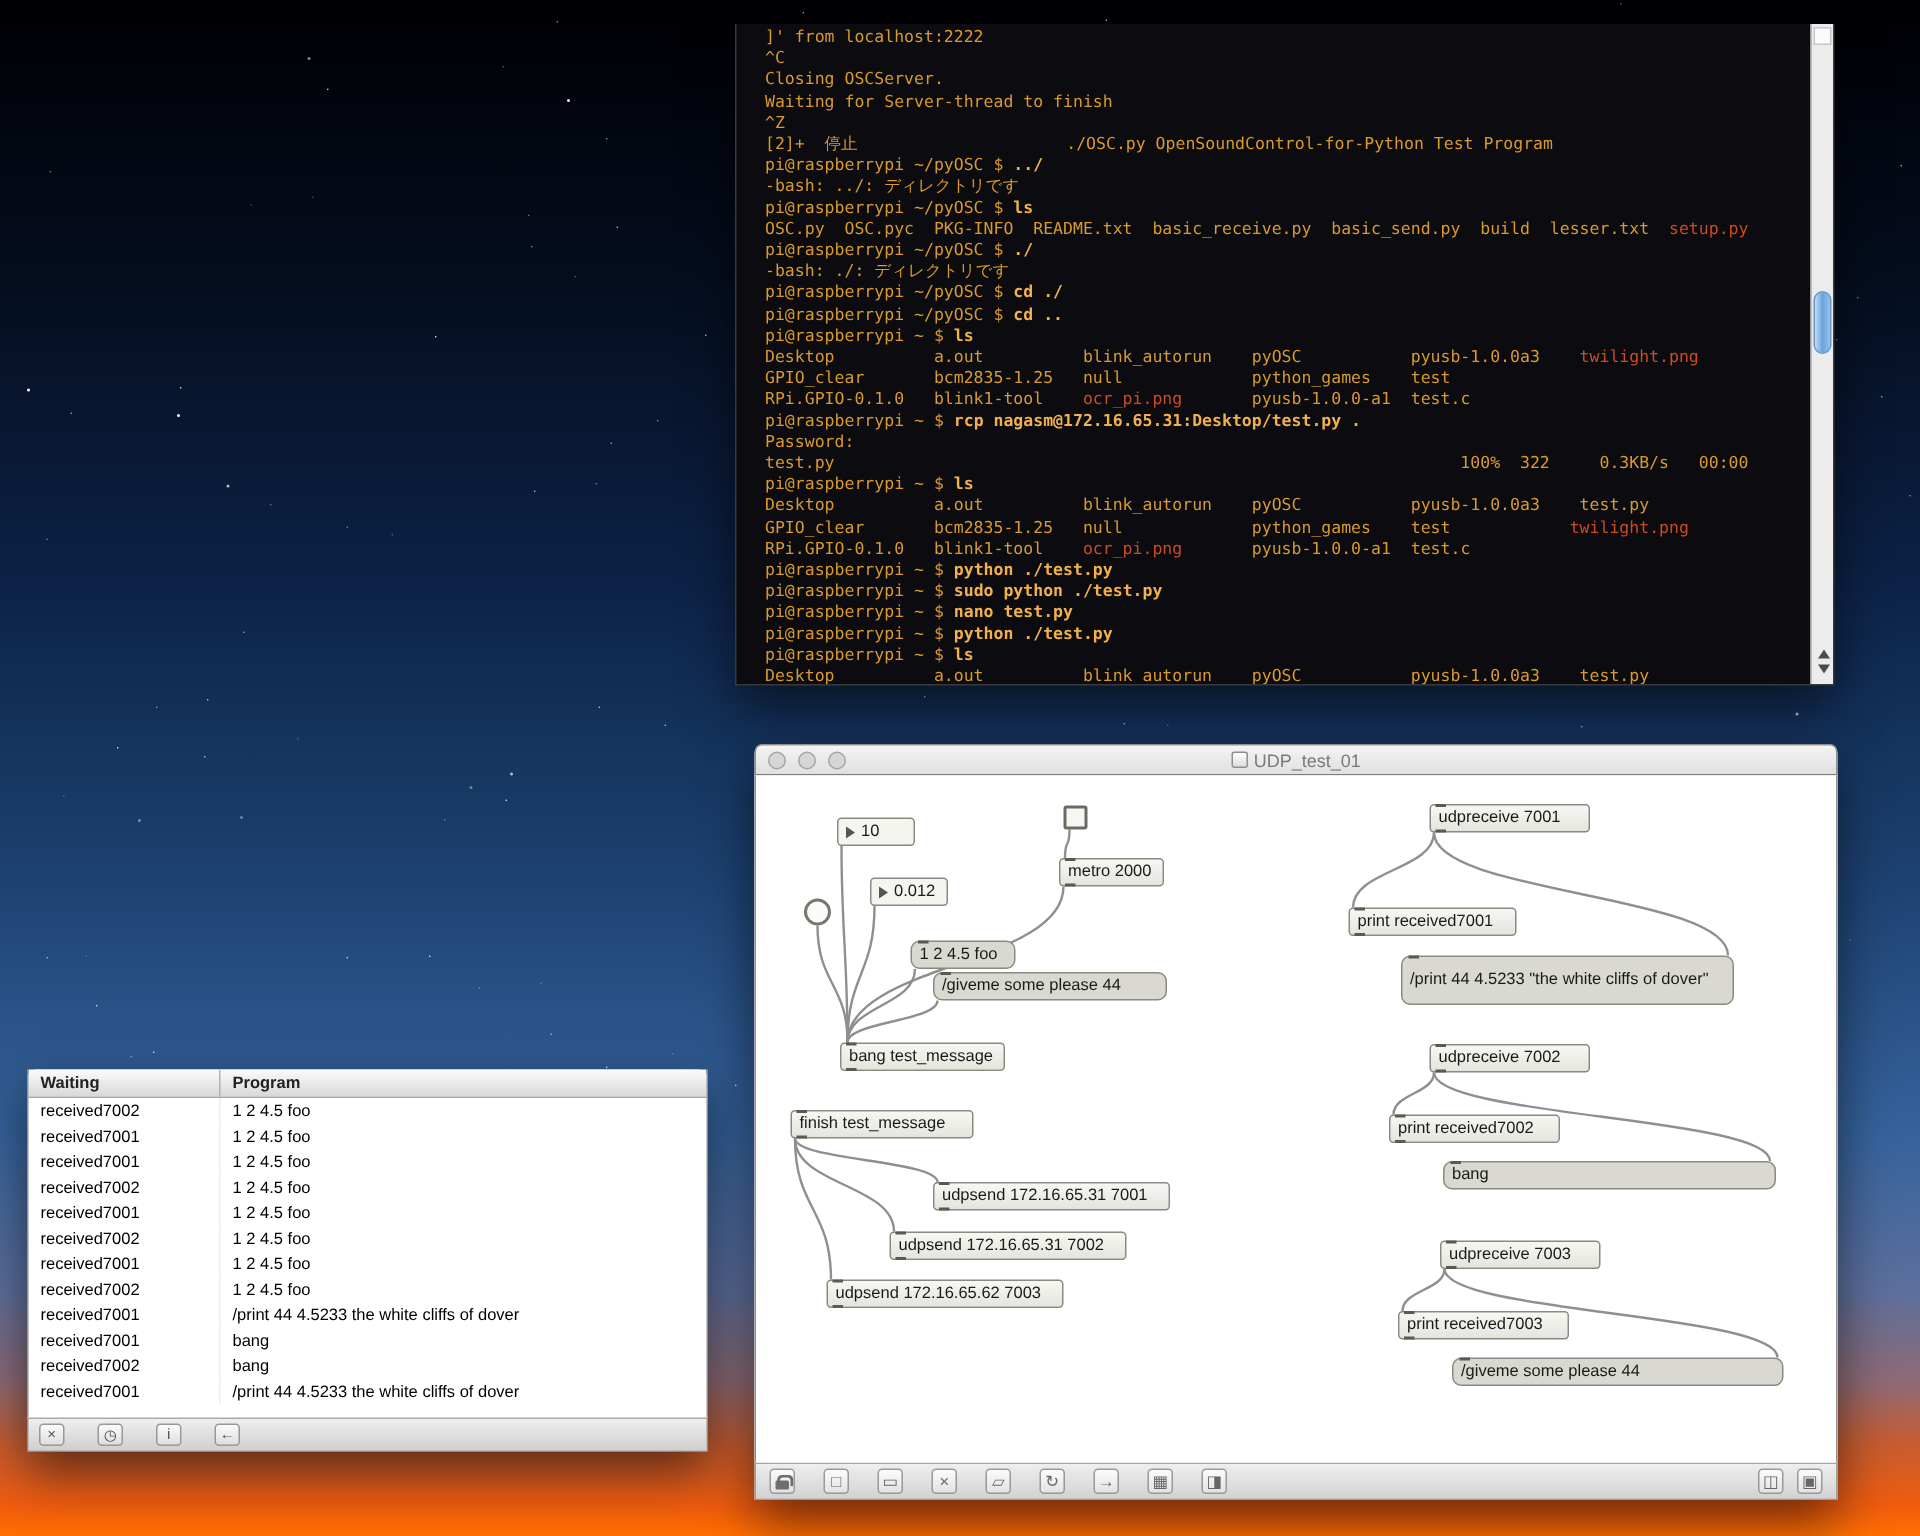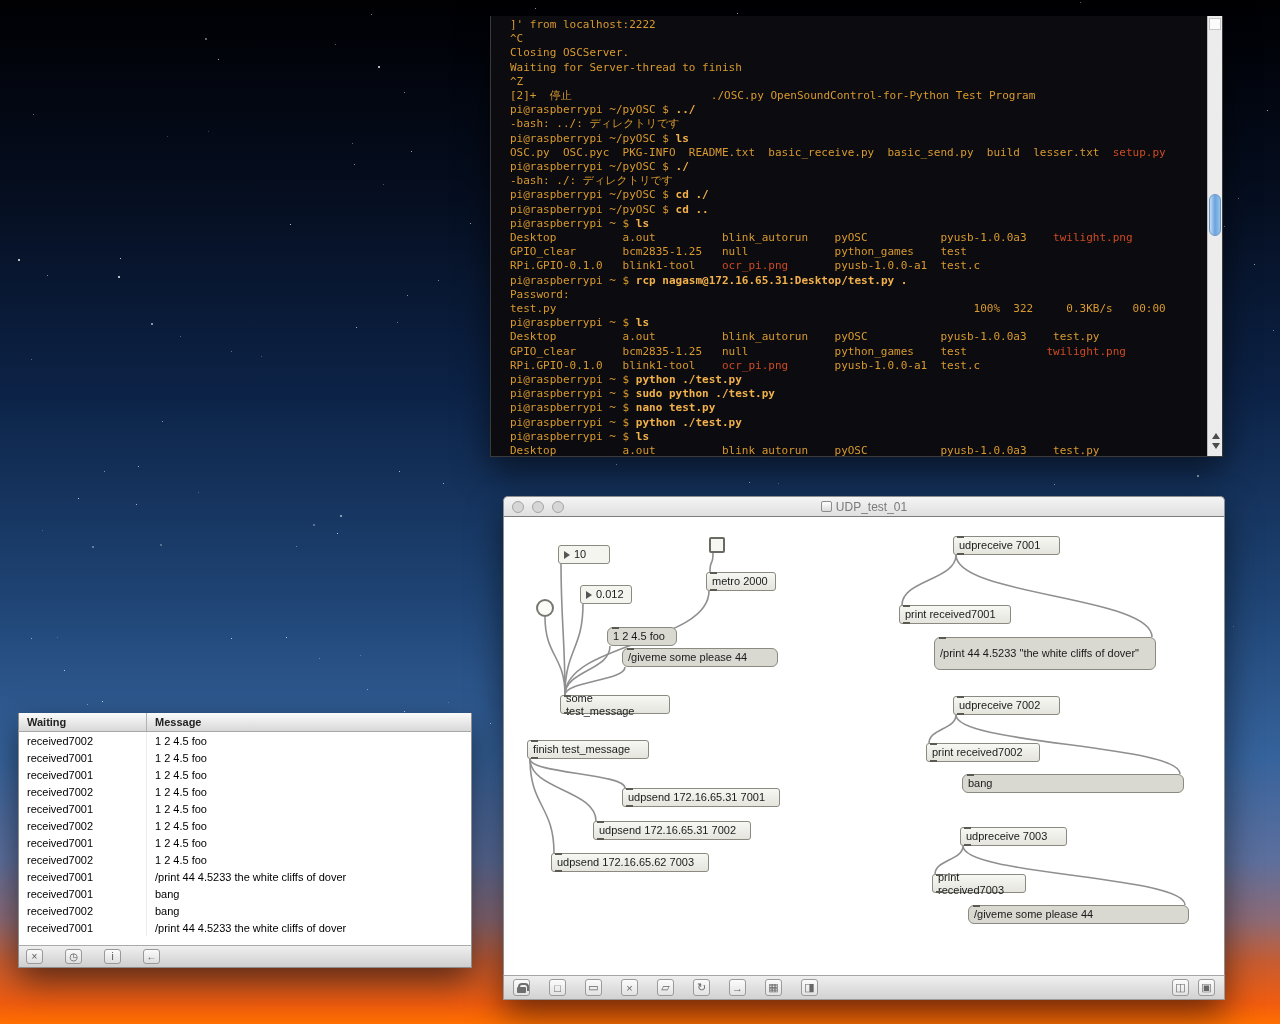--- a/index.html
+++ b/index.html
@@ -316,33 +316,33 @@
         </div>
         <div class="pbox toggle" style="left: 205px; top: 20px; width: 16px; height: 16px;"></div>
         <div class="pbox object" style="left: 202px; top: 55px; width: 70px; height: 19px;">metro 2000</div>
         <div class="pbox number" style="left: 76px; top: 68px; width: 52px; height: 19px;">
           <b class="tri"></b>
           <span>0.012</span>
         </div>
         <div class="pbox bang" style="left: 32px; top: 82px; width: 18px; height: 18px;"></div>
         <div class="pbox message" style="left: 103px; top: 110px; width: 70px; height: 19px;">1 2 4.5 foo</div>
         <div class="pbox message" style="left: 118px; top: 131px; width: 156px; height: 19px;">/giveme some please 44</div>
-        <div class="pbox object" style="left: 56px; top: 178px; width: 110px; height: 19px;">some test_message</div>
+        <div class="pbox object" style="left: 56px; top: 178px; width: 110px; height: 19px;">bang test_message</div>
         <div class="pbox object" style="left: 23px; top: 223px; width: 122px; height: 19px;">finish test_message</div>
         <div class="pbox object" style="left: 118px; top: 271px; width: 158px; height: 19px;">udpsend 172.16.65.31 7001</div>
         <div class="pbox object" style="left: 89px; top: 304px; width: 158px; height: 19px;">udpsend 172.16.65.31 7002</div>
         <div class="pbox object" style="left: 47px; top: 336px; width: 158px; height: 19px;">udpsend 172.16.65.62 7003</div>
         <div class="pbox object" style="left: 449px; top: 19px; width: 107px; height: 19px;">udpreceive 7001</div>
         <div class="pbox object" style="left: 395px; top: 88px; width: 112px; height: 19px;">print received7001</div>
         <div class="pbox message" style="left: 430px; top: 120px; width: 222px; height: 33px;">/print 44 4.5233 "the white cliffs of dover"</div>
         <div class="pbox object" style="left: 449px; top: 179px; width: 107px; height: 19px;">udpreceive 7002</div>
         <div class="pbox object" style="left: 422px; top: 226px; width: 114px; height: 19px;">print received7002</div>
         <div class="pbox message" style="left: 458px; top: 257px; width: 222px; height: 19px;">bang</div>
         <div class="pbox object" style="left: 456px; top: 310px; width: 107px; height: 19px;">udpreceive 7003</div>
-        <div class="pbox object" style="left: 428px; top: 357px; width: 94px; height: 19px;">print received7003</div>
+        <div class="pbox object" style="left: 428px; top: 357px; width: 114px; height: 19px;">print received7003</div>
         <div class="pbox message" style="left: 464px; top: 388px; width: 221px; height: 19px;">/giveme some please 44</div>
       </div>
     <footer class="patch-toolbar">
       <div class="tb-left">
           <div class="ticon lock">
             <i></i>
           </div>
           <div class="ticon">□</div>
           <div class="ticon">▭</div>
           <div class="ticon">×</div>
@@ -355,21 +355,21 @@
       <div class="tb-right">
           <div class="ticon">◫</div>
           <div class="ticon">▣</div>
         </div>
     </footer>
   </section>
 
   <section class="window maxcon">
     <div class="con-header">
       <div class="c1">Waiting</div>
-      <div class="c2">Message</div>
+      <div class="c2">Program</div>
     </div>
     <div class="con-rows">
         <div class="crow">
           <div class="c1">received7002</div>
           <div class="c2">1 2 4.5 foo</div>
         </div>
         <div class="crow">
           <div class="c1">received7001</div>
           <div class="c2">1 2 4.5 foo</div>
         </div>

